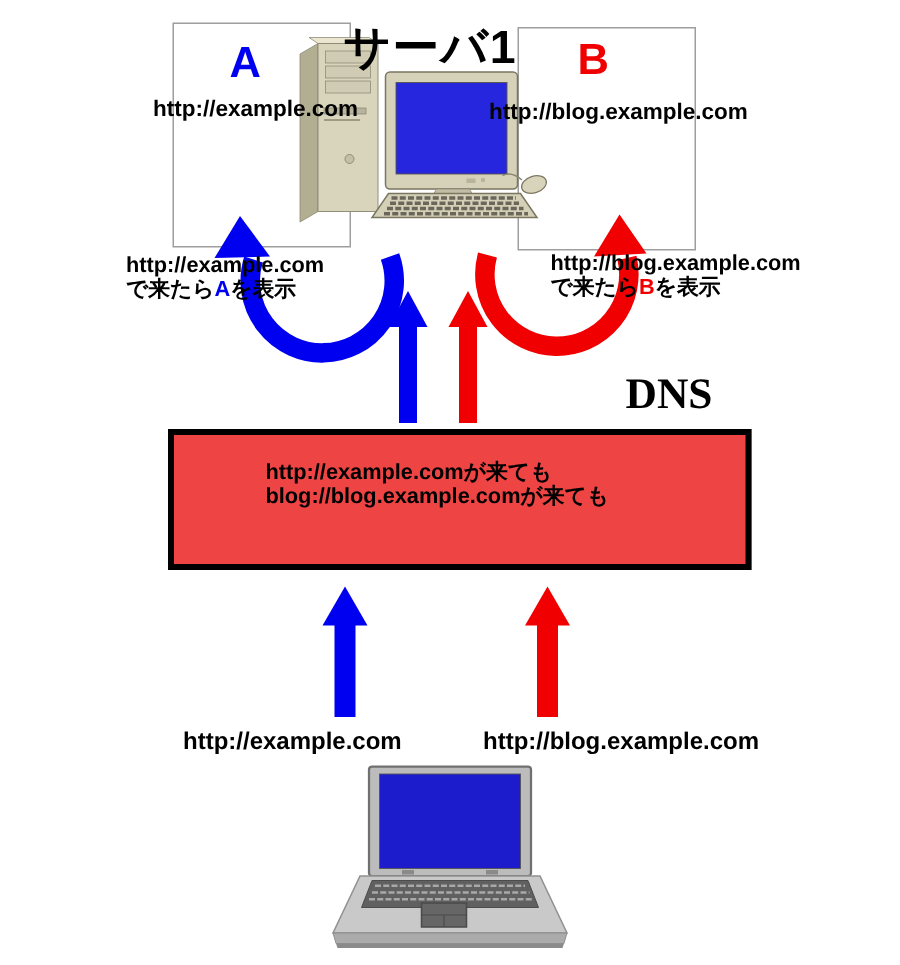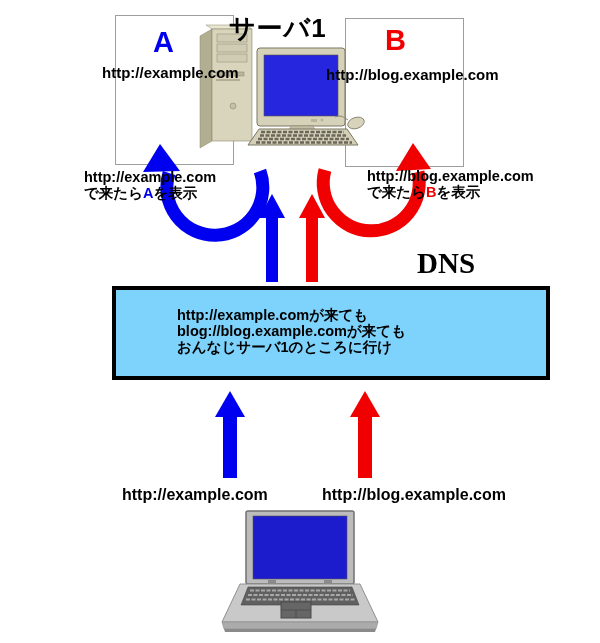--- a/index.html
+++ b/index.html
@@ -3,27 +3,27 @@
 <meta charset="utf-8">
 <style>
   html,body{margin:0;padding:0;background:#ffffff;}
   #stage{position:relative;width:600px;height:643px;background:#ffffff;overflow:hidden;
          font-family:"Liberation Sans","DejaVu Sans",sans-serif;font-weight:bold;color:#000;}
   .abs{position:absolute;}
   .zone-box{background:#ffffff;border:1px solid #9e9e9e;z-index:1;}
   .svgl{z-index:2;}
   .comp{z-index:3;}
   .txt{z-index:5;white-space:nowrap;}
-  .title-main{font-size:26px;letter-spacing:1px;}
+  .title-main{font-size:31px;letter-spacing:1px;}
   .zone-letter{font-size:29px;}
   .url-md{font-size:15px;}
   .url-lg{font-size:16px;}
   .cap{font-size:14.5px;line-height:15.5px;}
   .dns-title{font-size:29px;}
-  .dns-box{box-sizing:border-box;width:438px;height:94px;background:#7dd3fc;border:4px solid #000;z-index:1;}
+  .dns-box{box-sizing:border-box;width:389px;height:94px;background:#ef4444;border:4px solid #000;z-index:1;}
   .dns-text{margin:17px 0 0 61px;font-size:14.5px;line-height:16px;white-space:nowrap;}
   .blue-t{color:#0000f0;}
   .red-t{color:#f00000;}
 </style>
 </head>
 <body>
 
 <div id="stage">
 
   <div class="abs zone-box" style="left:115px;top:15px;width:117px;height:148px;"></div>
@@ -121,20 +121,19 @@
   <div class="abs txt cap" style="left:367px;top:169px;">
     <div>http://blog.example.com</div>
     <div><span>で来たら</span><span class="red-t">B</span><span>を表示</span></div>
   </div>
 
   <div class="abs txt dns-title" style="left:417px;top:247px;font-family:Liberation Serif, serif;">DNS</div>
   <div class="abs dns-box" style="left:112px;top:286px;">
     <div class="dns-text">
       <div>http://example.comが来ても</div>
       <div>blog://blog.example.comが来ても</div>
-      <div>おんなじサーバ1のところに行け</div>
     </div>
   </div>
 
   <div class="abs txt url-lg" style="left:122px;top:486px;">http://example.com</div>
   <div class="abs txt url-lg" style="left:322px;top:486px;">http://blog.example.com</div>
 
 </div>
 
 </body></html>

